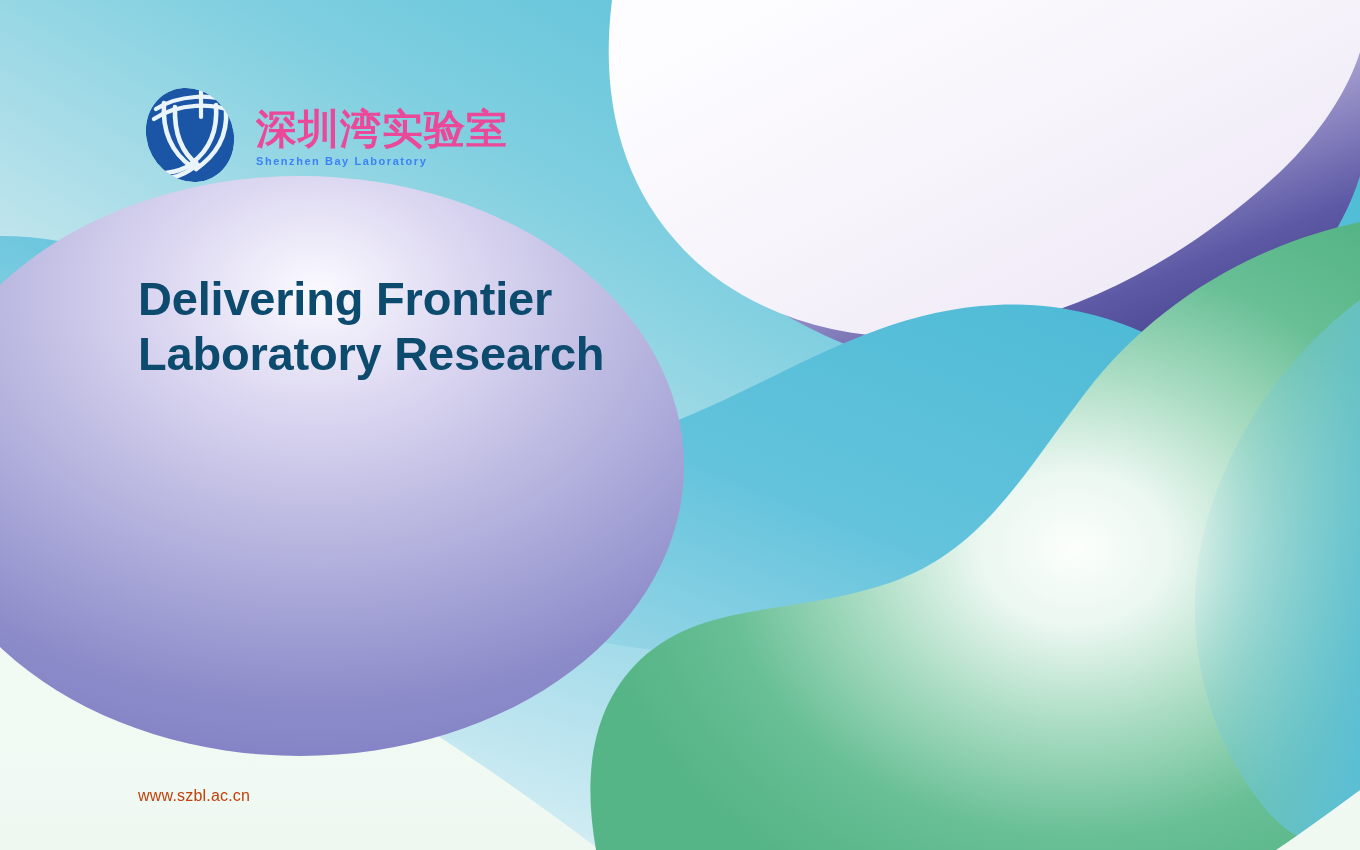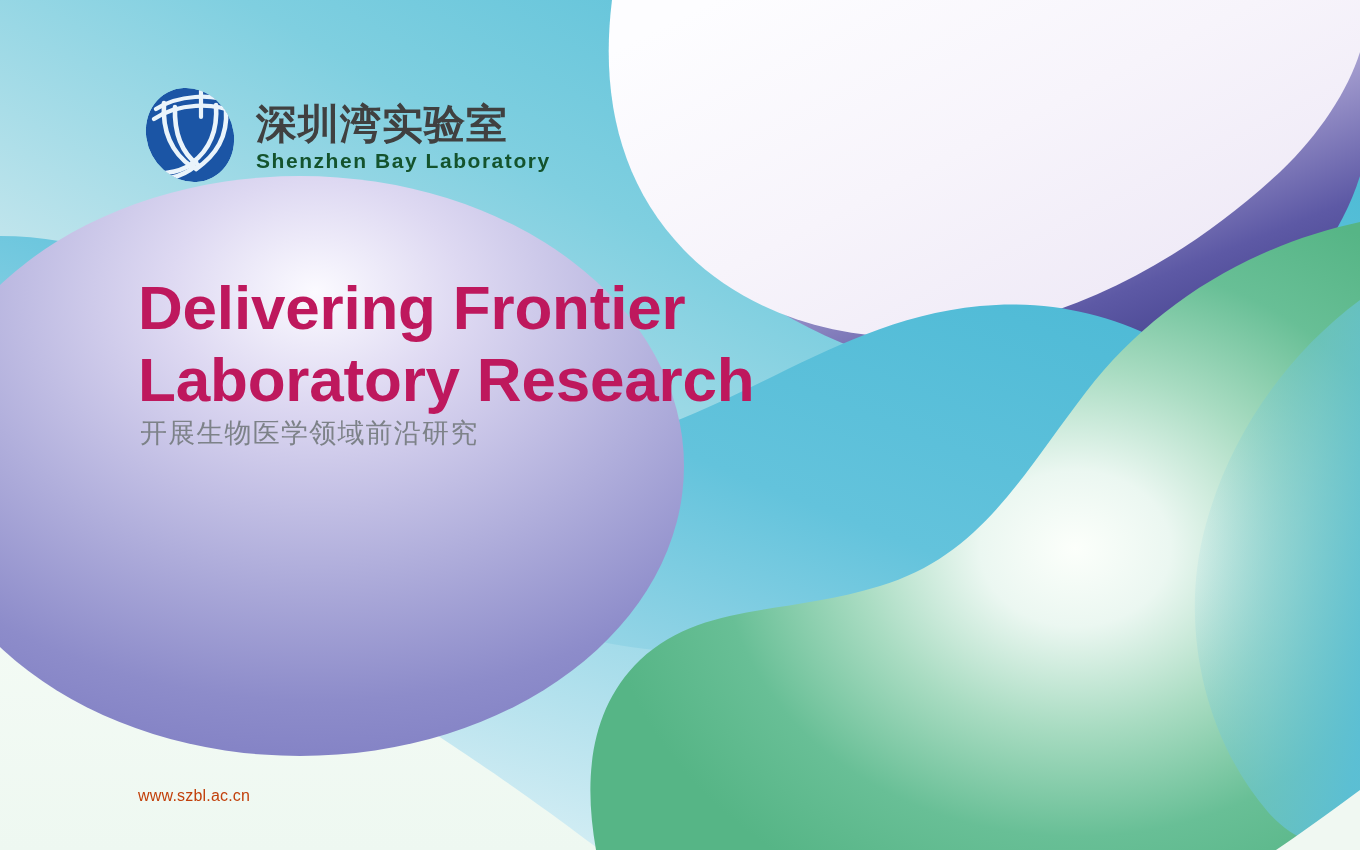--- a/index.html
+++ b/index.html
@@ -48,46 +48,46 @@
   }
   .logo-text {
     display: flex;
     flex-direction: column;
     justify-content: center;
     padding-top: 4px;
   }
   .logo-cn {
     font-size: 41px;
     font-weight: 700;
-    color: #404040;
+    color: #ec4899;
     letter-spacing: 1px;
     line-height: 1.08;
     white-space: nowrap;
   }
   .logo-en {
-    font-size: 21px;
+    font-size: 11px;
     font-weight: 700;
-    color: #14532d;
+    color: #3b82f6;
     letter-spacing: 1.55px;
     line-height: 1.1;
     margin-top: 3px;
     white-space: nowrap;
   }
 
   
   .headline {
     position: absolute;
     left: 138px;
     top: 272px;
     width: 620px;
   }
   .headline-line {
-    font-size: 62px;
+    font-size: 47px;
     font-weight: 700;
-    color: #be185d;
+    color: #0c4a6e;
     line-height: 1.16;
     letter-spacing: -0.2px;
     white-space: nowrap;
   }
   .subtitle {
     position: absolute;
     left: 140px;
     top: 415px;
     font-size: 27px;
     font-weight: 400;
@@ -283,17 +283,16 @@
       <div class="logo-cn">深圳湾实验室</div>
       <div class="logo-en">Shenzhen Bay Laboratory</div>
     </div>
   </div>
 
   <div class="headline">
     <div class="headline-line">Delivering Frontier</div>
     <div class="headline-line">Laboratory Research</div>
   </div>
 
-  <div class="subtitle">开展生物医学领域前沿研究</div>
 
   <div class="site-url">www.szbl.ac.cn</div>
 
 </div>
 
 </body></html>

